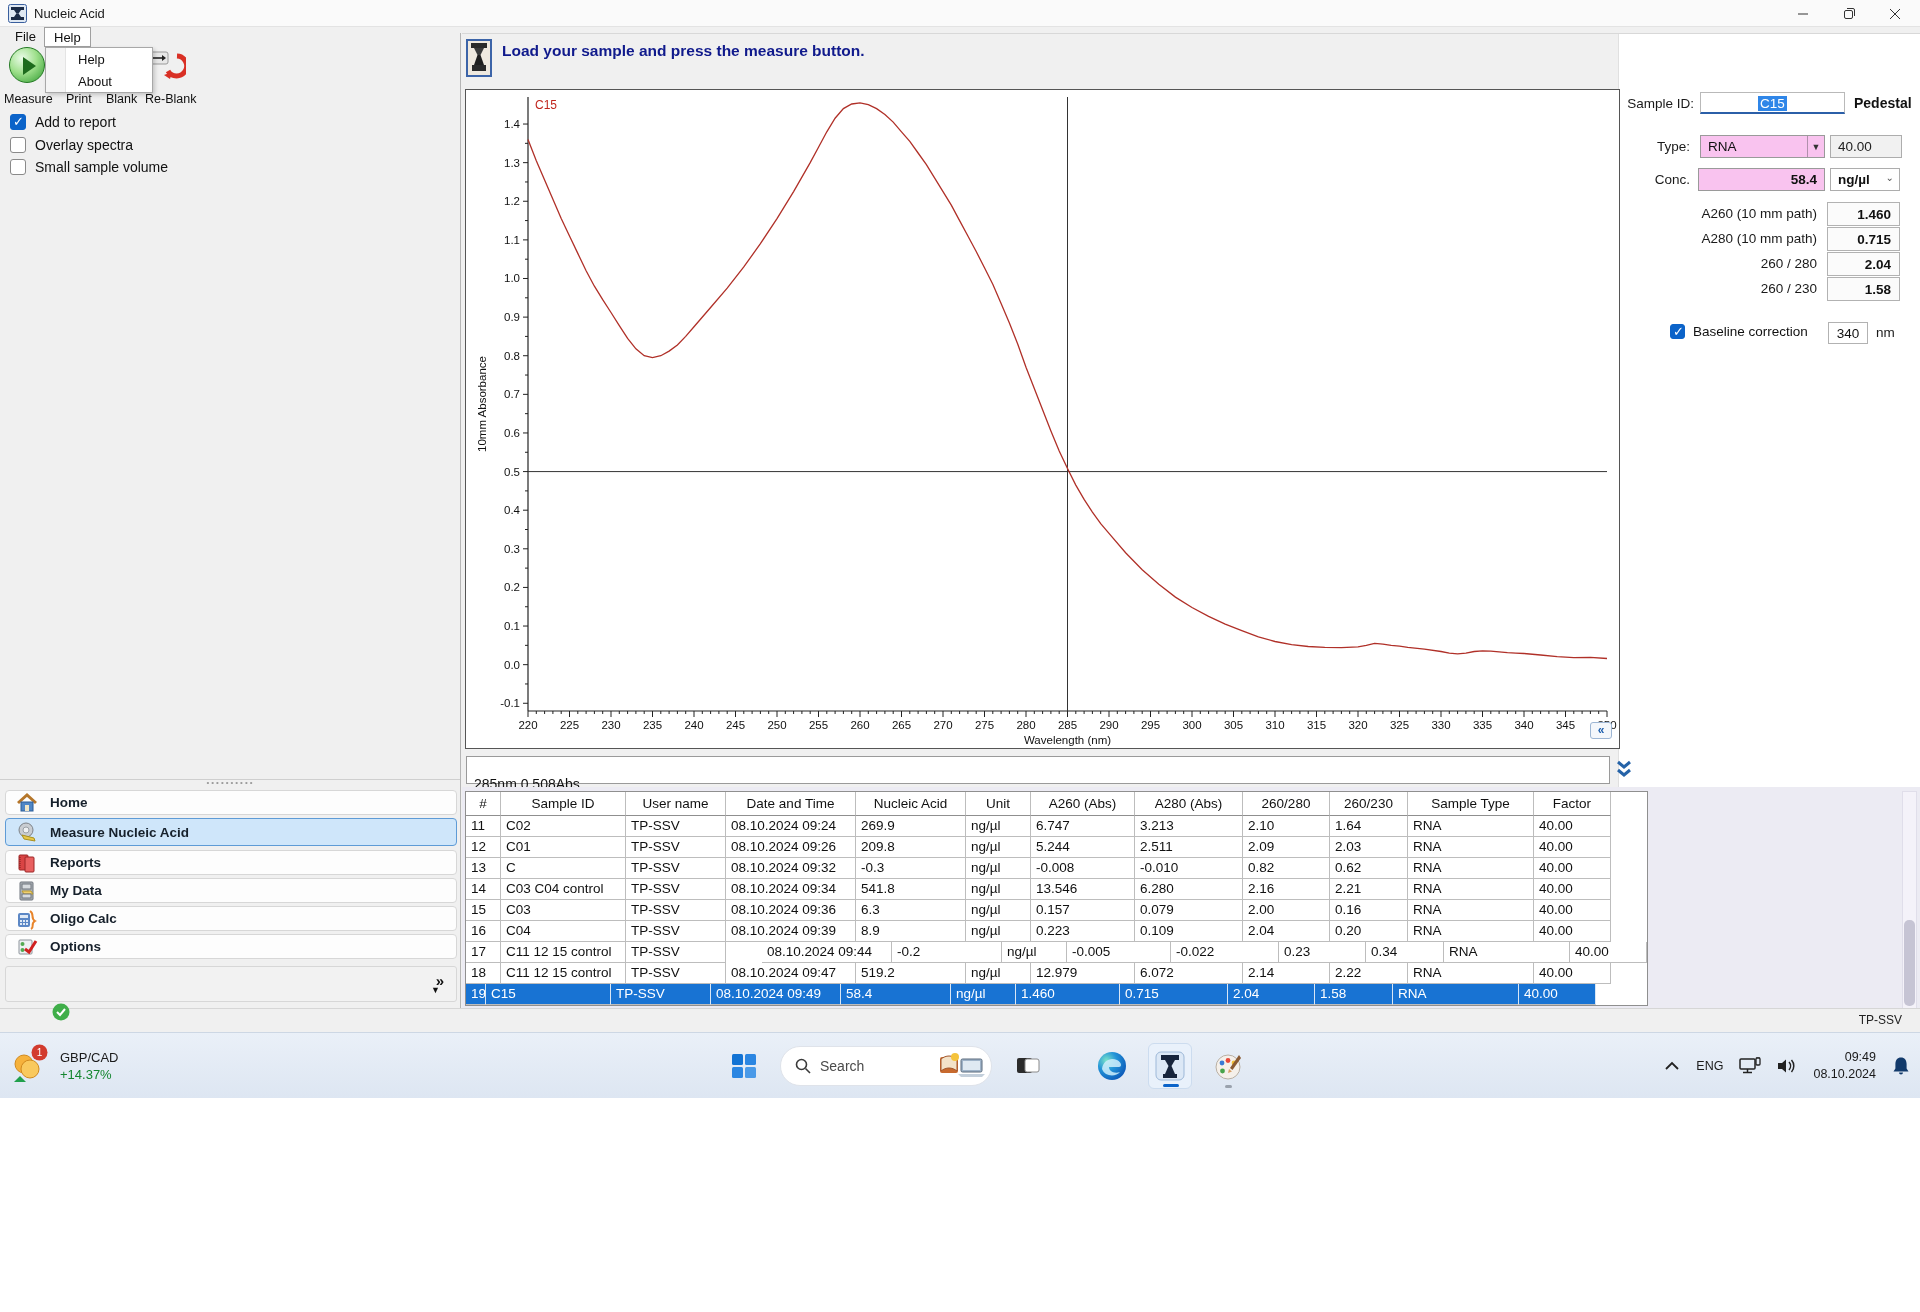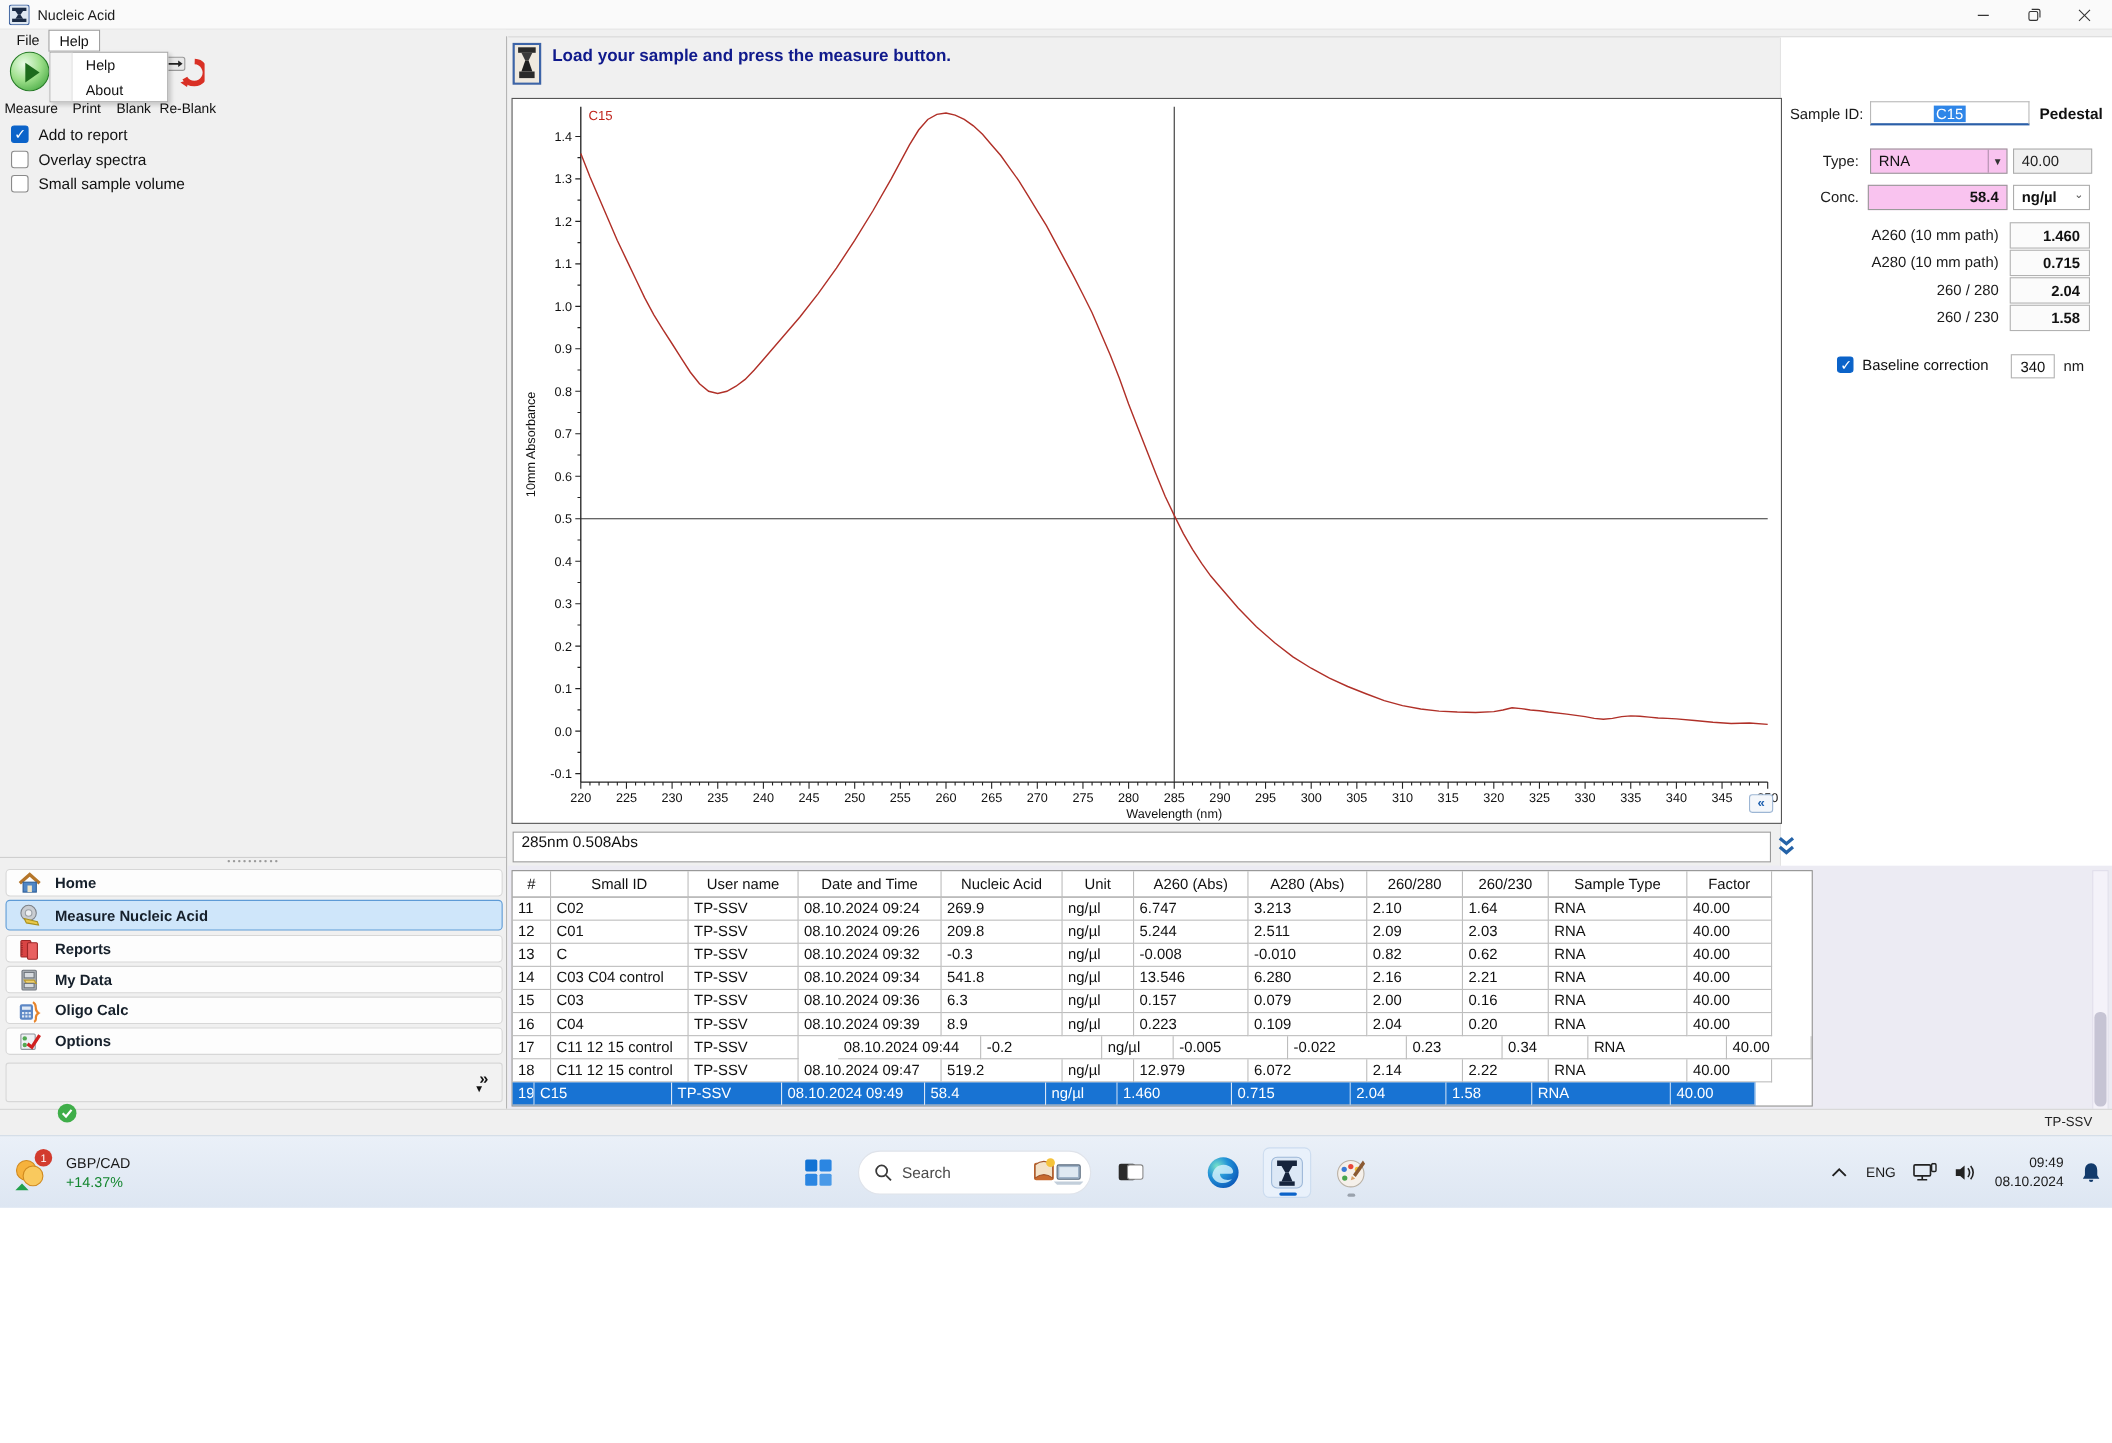--- a/index.html
+++ b/index.html
@@ -49,21 +49,21 @@
 
   
   #main { position:absolute; left:462px; top:33px; width:1458px; height:975px; background:#f0f0f0; border-top:1px solid #d8d8d8; }
   #right-panel-bg { position:absolute; left:1156px; top:0; width:302px; height:975px; background:#ffffff; border-left:1px solid #e0e0e0; }
   #banner-icon { position:absolute; left:4px; top:5px; width:26px; height:38px; border:2px solid #3c64a8; background:#e8e2d8; }
   #banner-text { position:absolute; left:40px; top:8px; font-size:15.5px; font-weight:bold; color:#101a8c; }
 
   
   #chart-frame { position:absolute; left:3px; top:55px; width:1155px; height:660px; background:#ffffff; border:1px solid #555; }
   #chart-collapse { position:absolute; left:1128px; top:688px; width:22px; height:17px; background:#f4f7fb; border:1px solid #9db6d4; border-radius:3px; color:#1d5fae; font-weight:bold; font-size:12px; text-align:center; line-height:14px; }
-  #chart-status { position:absolute; left:4px; top:722px; width:1144px; height:28px; background:#ffffff; border:1px solid #9a9a9a; font-size:14px; color:#111; padding:0 0 0 7px; }
+  #chart-status { position:absolute; left:4px; top:722px; width:1144px; height:28px; background:#ffffff; border:1px solid #9a9a9a; font-size:14px; color:#111; padding:19px 0 0 7px; }
   #status-expand { position:absolute; left:1152px; top:720px; width:20px; height:32px; }
 
   
   .plabel { position:absolute; font-size:13.5px; color:#1a1a1a; text-align:right; }
   #sampleid-input { position:absolute; left:1238px; top:58px; width:145px; height:22px; background:#fff; border:1px solid #b9b9b9; border-bottom:2px solid #2b5fa8; text-align:center; font-size:13.5px; padding-top:3px; }
   #sampleid-input .sel { background:#2f86e8; color:#fff; padding:0 2px; }
   #pedestal-label { position:absolute; left:1392px; top:61px; font-size:14px; font-weight:bold; color:#111; }
   .pinkbox { background:#f9c3ef; border:1px solid #9a9a9a; }
   #type-select { position:absolute; left:1238px; top:101px; width:125px; height:23px; font-size:13.5px; padding:3px 0 0 7px; }
   #type-select .arrow { position:absolute; right:0; top:0; width:17px; height:21px; border-left:1px solid #b090ac; font-size:9px; color:#333; text-align:center; padding-top:6px; }
@@ -514,21 +514,21 @@
       <span class="cbox checked" style="width:15px;height:15px;"></span>
       <span class="opt-label">Baseline correction</span>
     </div>
     <div id="baseline-box">340</div>
     <span id="baseline-unit">nm</span>
 
     <div id="table-zone">
       <div id="grid">
           <div class="trow thead">
             <div class="tcell" style="width: 35px;">#</div>
-            <div class="tcell" style="width: 125px;">Small ID</div>
+            <div class="tcell" style="width: 125px;">Sample ID</div>
             <div class="tcell" style="width: 100px;">User name</div>
             <div class="tcell" style="width: 130px;">Date and Time</div>
             <div class="tcell" style="width: 110px;">Nucleic Acid</div>
             <div class="tcell" style="width: 65px;">Unit</div>
             <div class="tcell" style="width: 104px;">A260 (Abs)</div>
             <div class="tcell" style="width: 108px;">A280 (Abs)</div>
             <div class="tcell" style="width: 87px;">260/280</div>
             <div class="tcell" style="width: 78px;">260/230</div>
             <div class="tcell" style="width: 126px;">Sample Type</div>
             <div class="tcell" style="width: 77px;">Factor</div>

